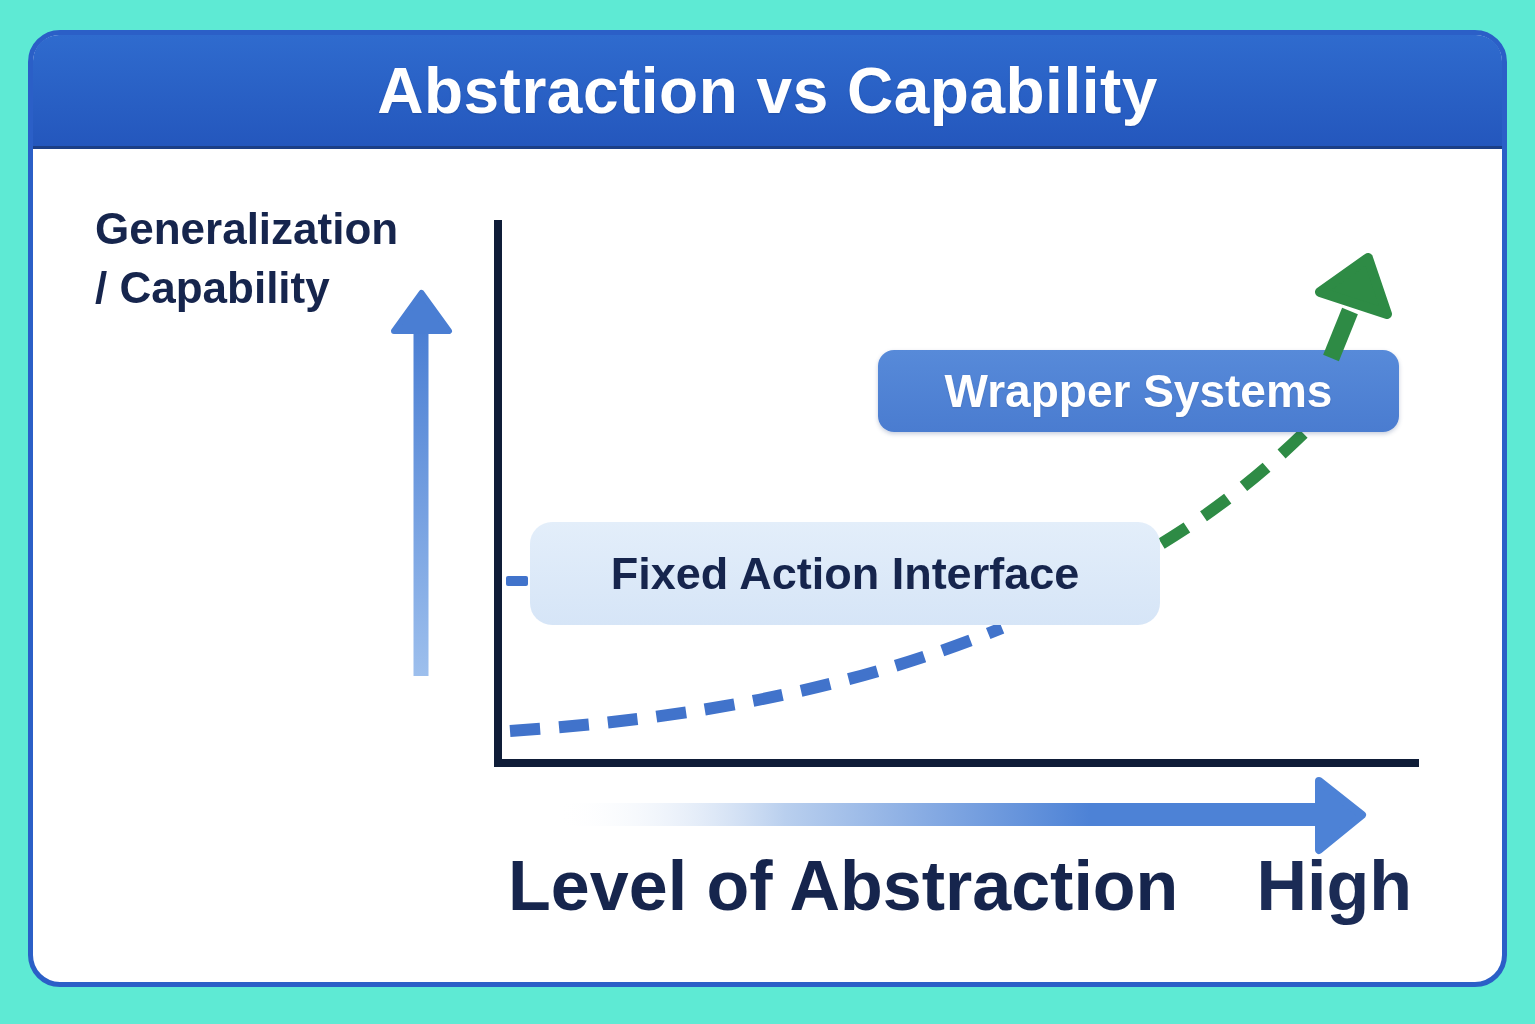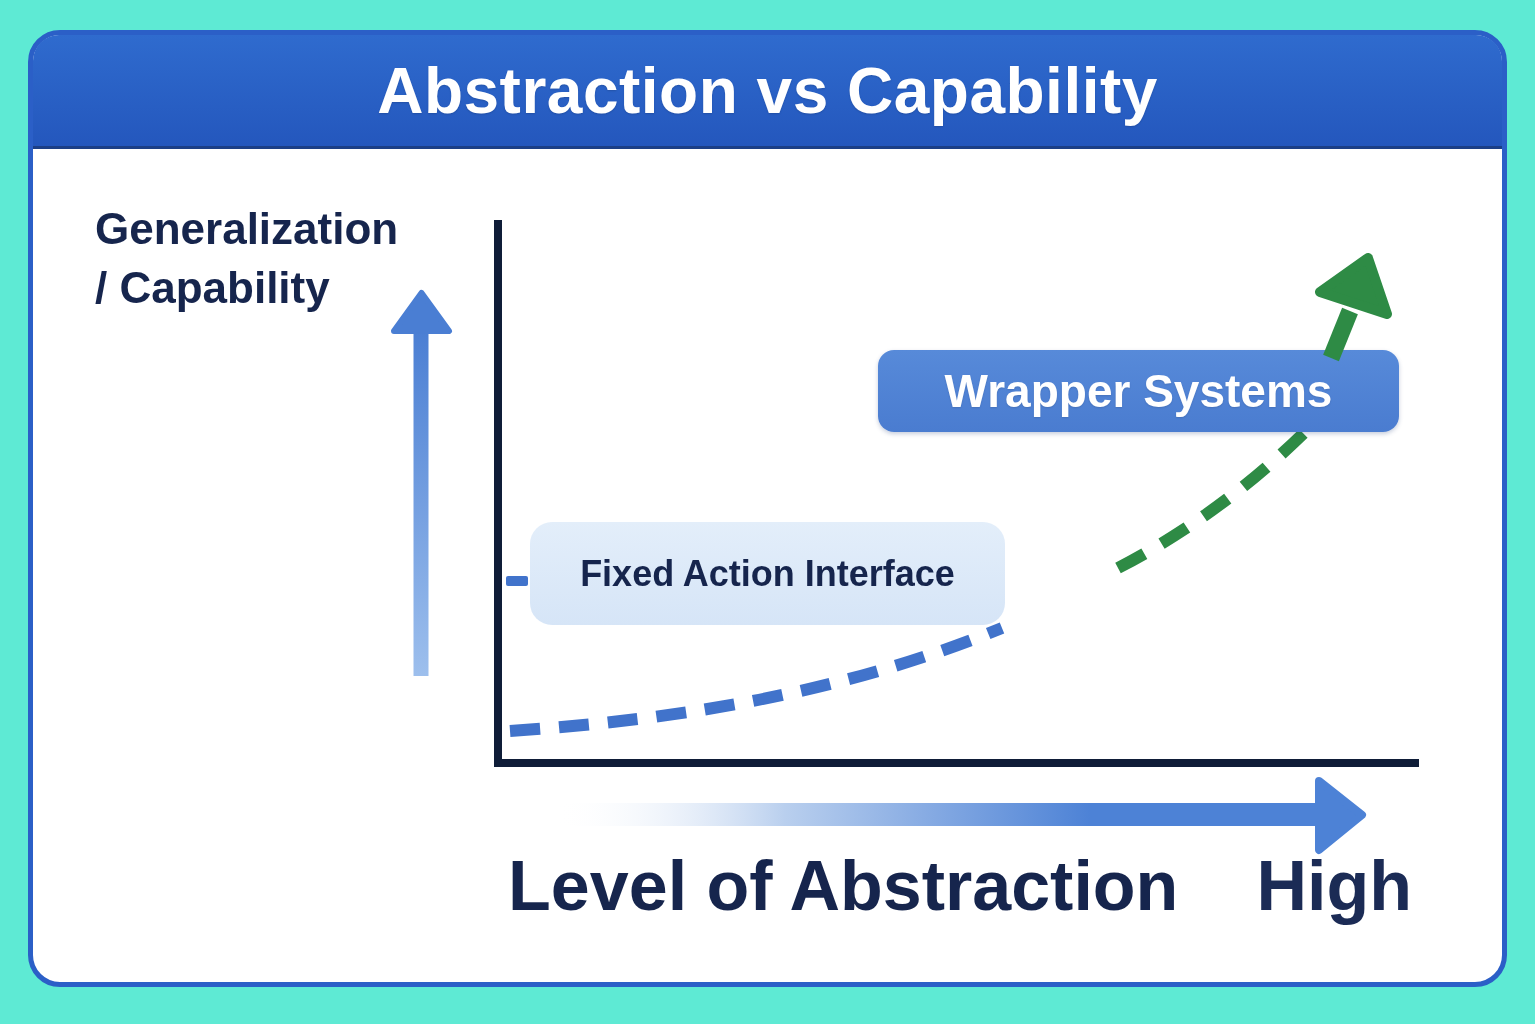--- a/index.html
+++ b/index.html
@@ -41,24 +41,24 @@
   .node-wrapper{
     left:869px;top:350px;width:521px;height:82px;
     background:linear-gradient(180deg,#578ad9 0%,#4a7cd0 100%);
     border-radius:16px;
     box-shadow:0 2px 4px rgba(30,60,120,0.25);
     color:#ffffff;font-size:46px;font-weight:800;
     text-shadow:0 1px 2px rgba(0,0,0,0.12);
     margin-left:9px;
   }
   .node-fixed{
-    left:530px;top:522px;width:475px;height:103px;
+    left:530px;top:522px;width:630px;height:103px;
     background:linear-gradient(180deg,#e3eefa 0%,#d6e5f7 100%);
     border-radius:22px;
-    color:#16254d;font-size:36px;font-weight:700;
+    color:#16254d;font-size:45px;font-weight:700;
   }
   .xlabels{
     position:absolute;left:502px;top:846px;width:916px;z-index:4;
     display:flex;align-items:baseline;justify-content:center;gap:34px;
     color:#16254d;font-size:70px;
   }
   .xlabels .main{font-weight:800;}
   .xlabels .hi{font-weight:600;color:#1b2b55;margin-left:44px;}
 </style>
 </head>

